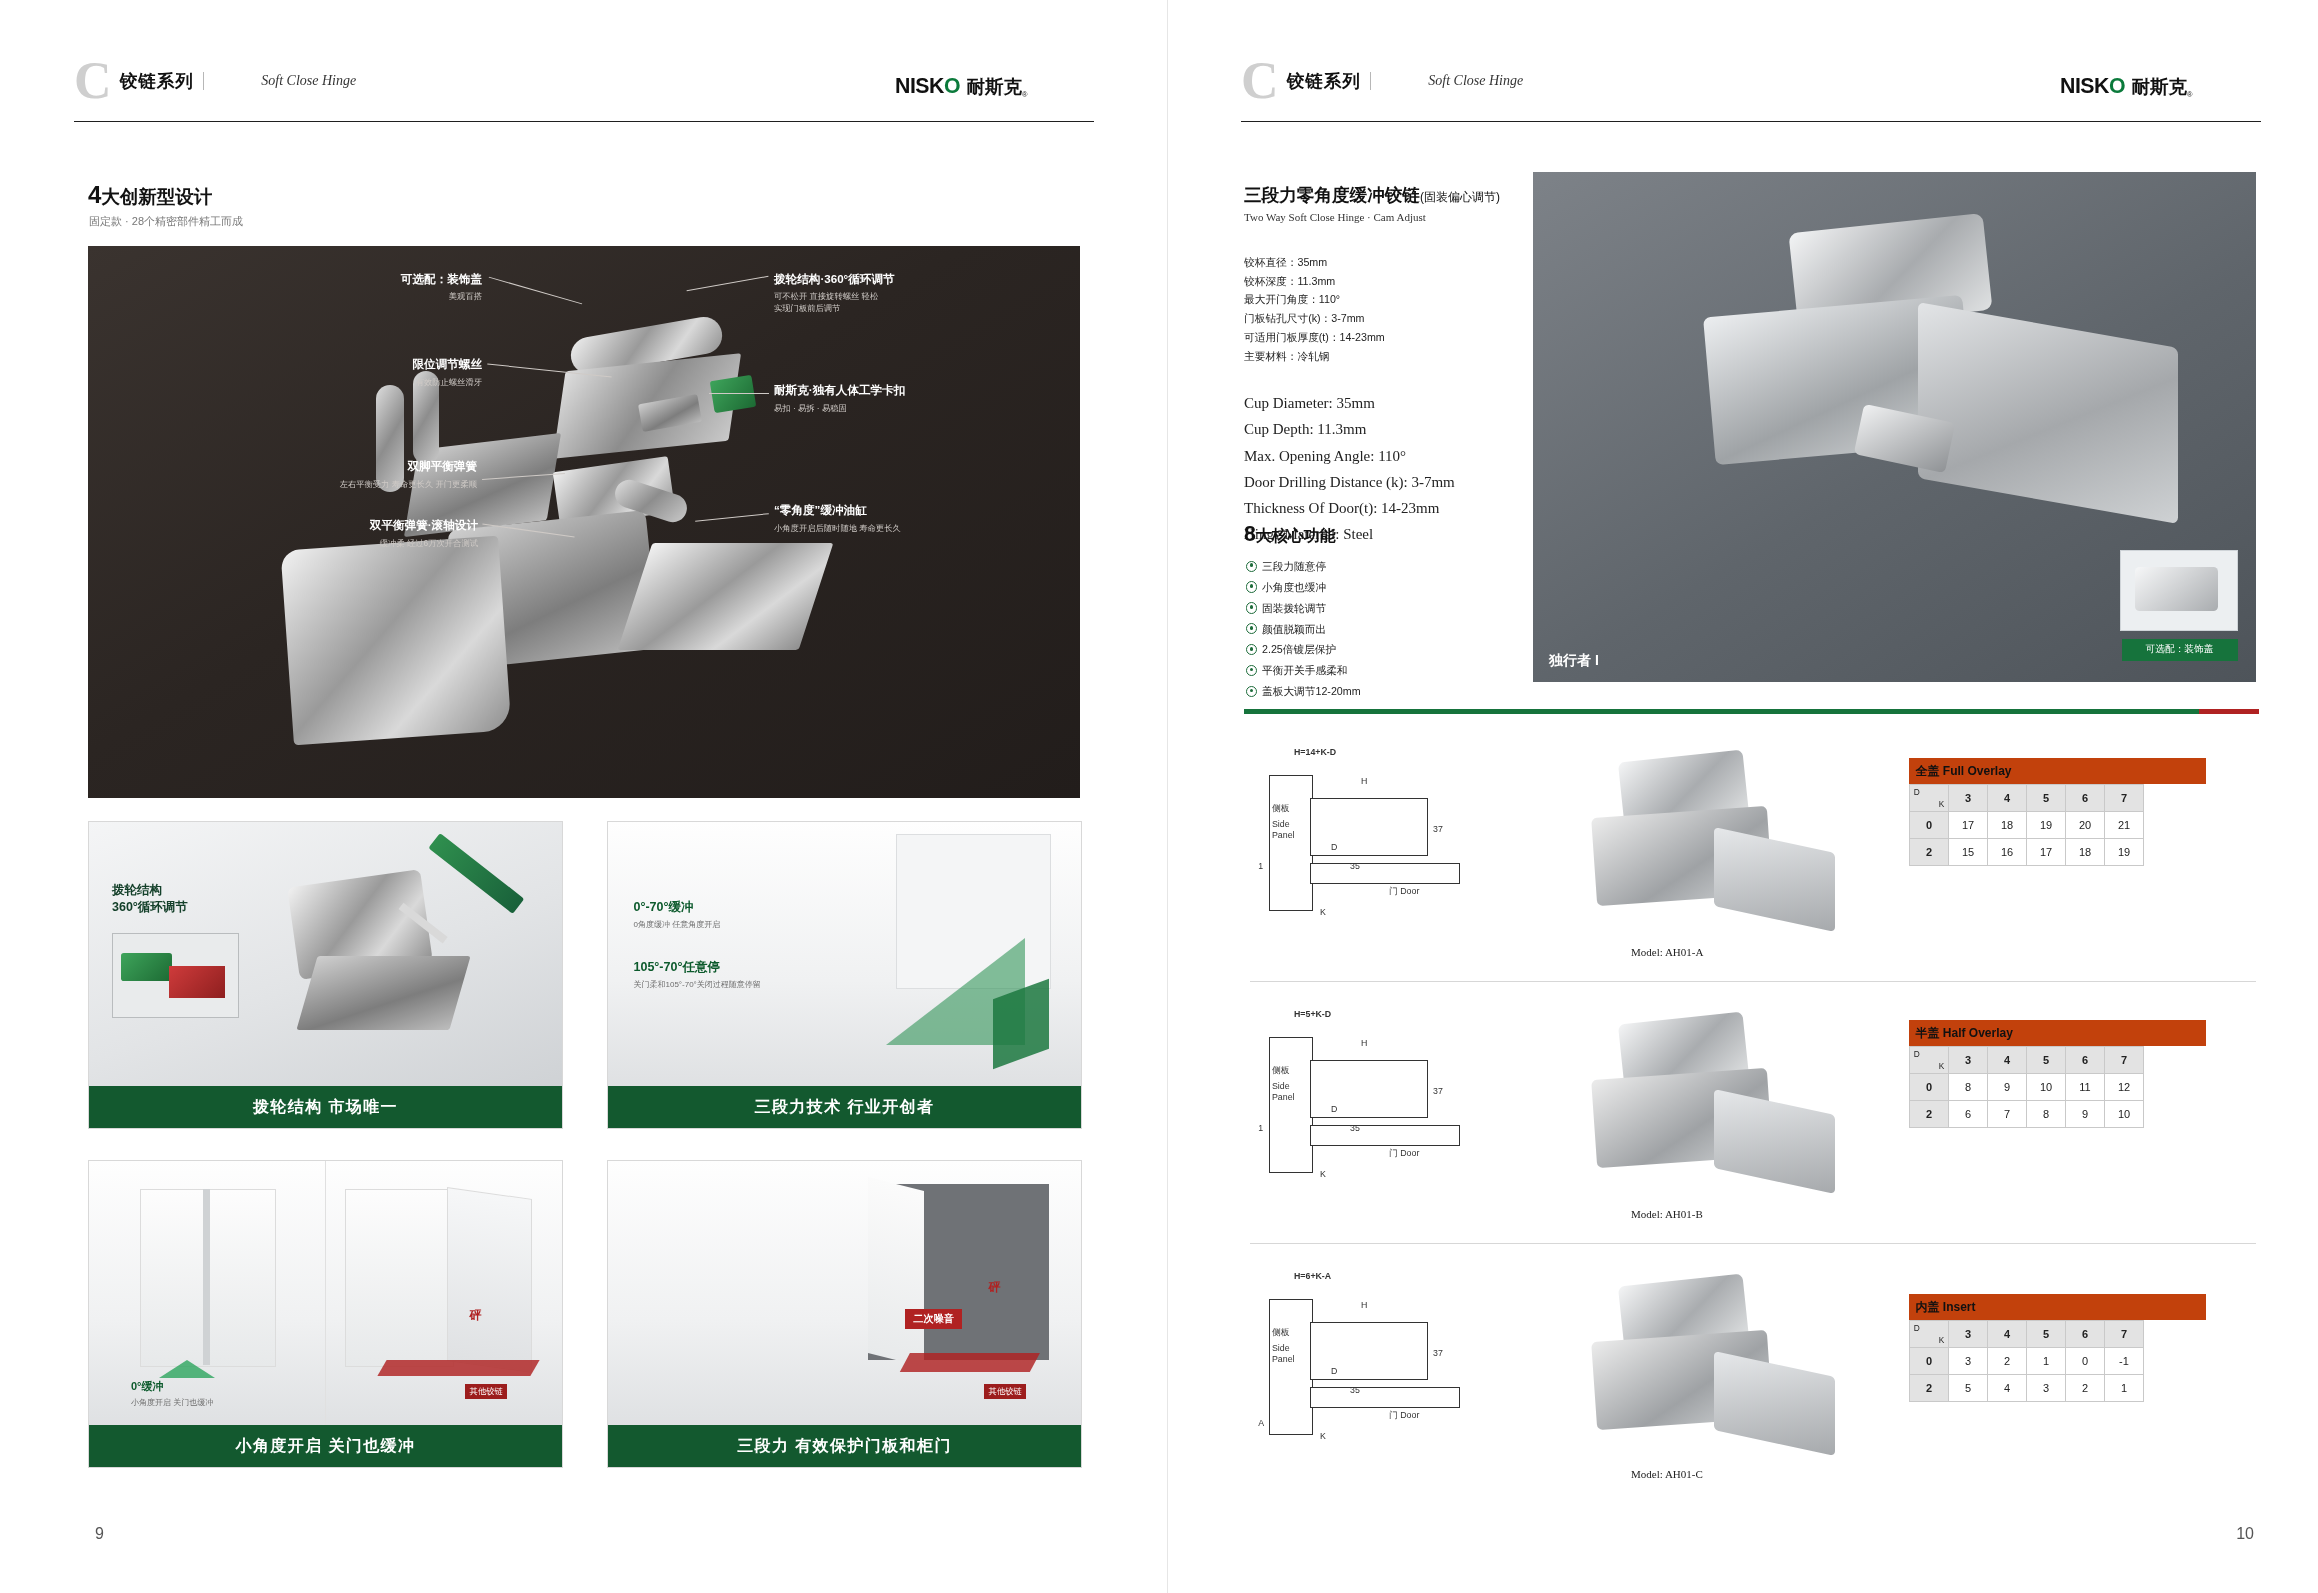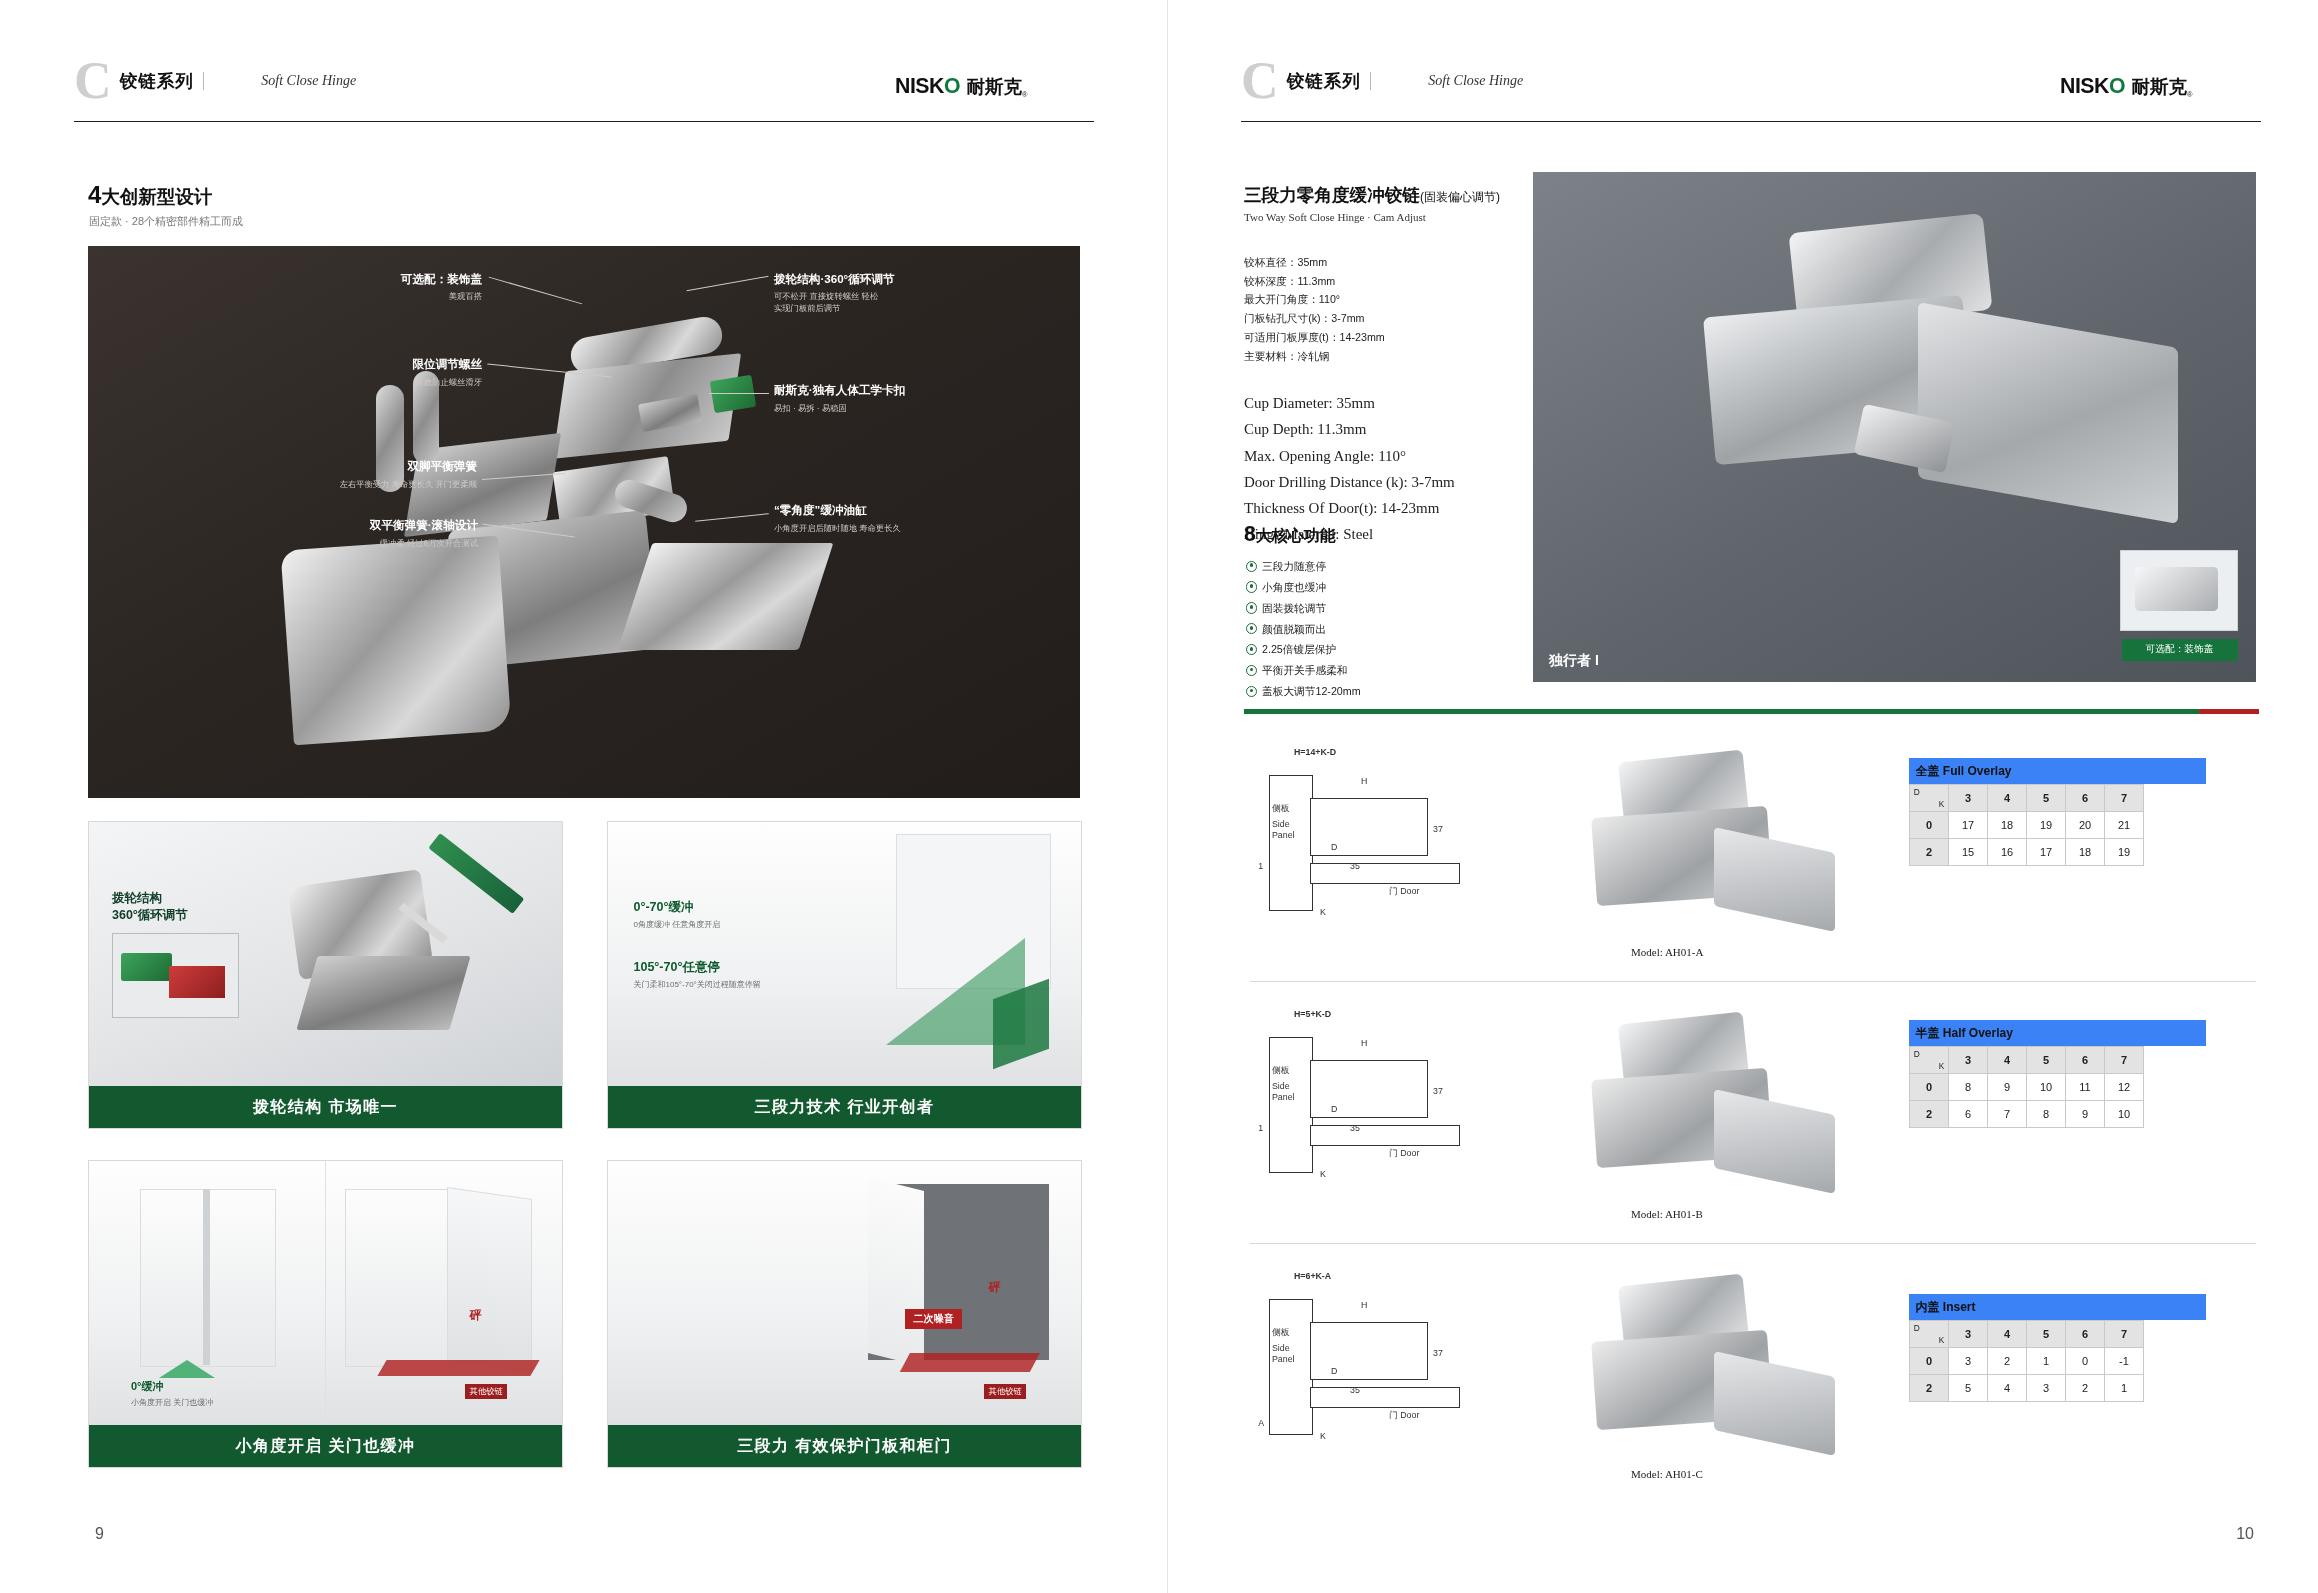--- a/index.html
+++ b/index.html
@@ -108,21 +108,21 @@
   .green-rule{position:absolute;height:4.6px;background:#16733c;}
   .red-rule{position:absolute;height:4.6px;background:#b02222;}
 
   .row-sep{position:absolute;height:0.5px;background:#d7d7d7;}
 
   .diagram{position:absolute;}
   .dim-txt{position:absolute;font-size:8.8px;color:#333;}
   .model-lbl{position:absolute;font-size:11px;color:#222;font-family:"Liberation Serif",serif;}
 
   .tbl-wrap{position:absolute;}
-  .tbl-head{background:#3b82f6;font-size:12px;font-weight:bold;padding:4.6px 6.5px;color:#111;}
+  .tbl-head{background:#c2410c;font-size:12px;font-weight:bold;padding:4.6px 6.5px;color:#111;}
   table.spec-tbl{border-collapse:collapse;font-size:11px;}
   table.spec-tbl td{border:0.5px solid #c9c9c9;width:36px;height:24px;text-align:center;color:#222;}
   table.spec-tbl td.hd{background:#e3e3e3;font-weight:bold;}
   table.spec-tbl td.corner{position:relative;background:#e3e3e3;}
   table.spec-tbl td.corner .d{position:absolute;left:3.7px;top:1.9px;font-size:8.3px;}
   table.spec-tbl td.corner .h{position:absolute;right:3.7px;bottom:1.9px;font-size:8.3px;}
 </style>
 </head>
 <body>
 
@@ -218,21 +218,21 @@
         <div class="card-img">
           <div class="photo-grad"></div>
           <div class="metal m1" style="left:204px;top:56px;width:134px;height:93px;border-radius:7.4px;transform:rotate(-8deg);"></div>
           <div class="metal m3" style="left:218px;top:134px;width:153px;height:74px;transform:skewX(-16deg);"></div>
           <div style="position:absolute;left:334px;top:42px;width:107px;height:18.5px;background:linear-gradient(90deg,#2f8f4e,#19613a);transform:rotate(38deg);border-radius:2.8px;"></div>
           <div style="position:absolute;left:306px;top:97px;width:56px;height:8.3px;background:#d9d9d9;transform:rotate(38deg);"></div>
           <div style="position:absolute;left:23px;top:111px;width:125px;height:83px;border:0.9px solid #b9bcbe;background:#e9ebec;">
             <div class="metal grn" style="left:8.3px;top:18.5px;width:51px;height:28px;position:absolute;"></div>
             <div style="position:absolute;left:56px;top:32px;width:56px;height:32px;background:linear-gradient(135deg,#cf3b3b,#8e1f1f);"></div>
           </div>
-          <div class="ann" style="left:23px;top:60px;margin-top:8px;">
+          <div class="ann" style="left:23px;top:60px;">
             <div class="ann-t dark">拨轮结构
 360°循环调节</div>
           </div>
         </div>
         <div class="card-cap">拨轮结构  市场唯一</div>
       </div>
 
       <div class="card" style="left:519px;top:0;width:473px;height:306px;">
         <div class="card-img">
           <div class="photo-grad2"></div>

